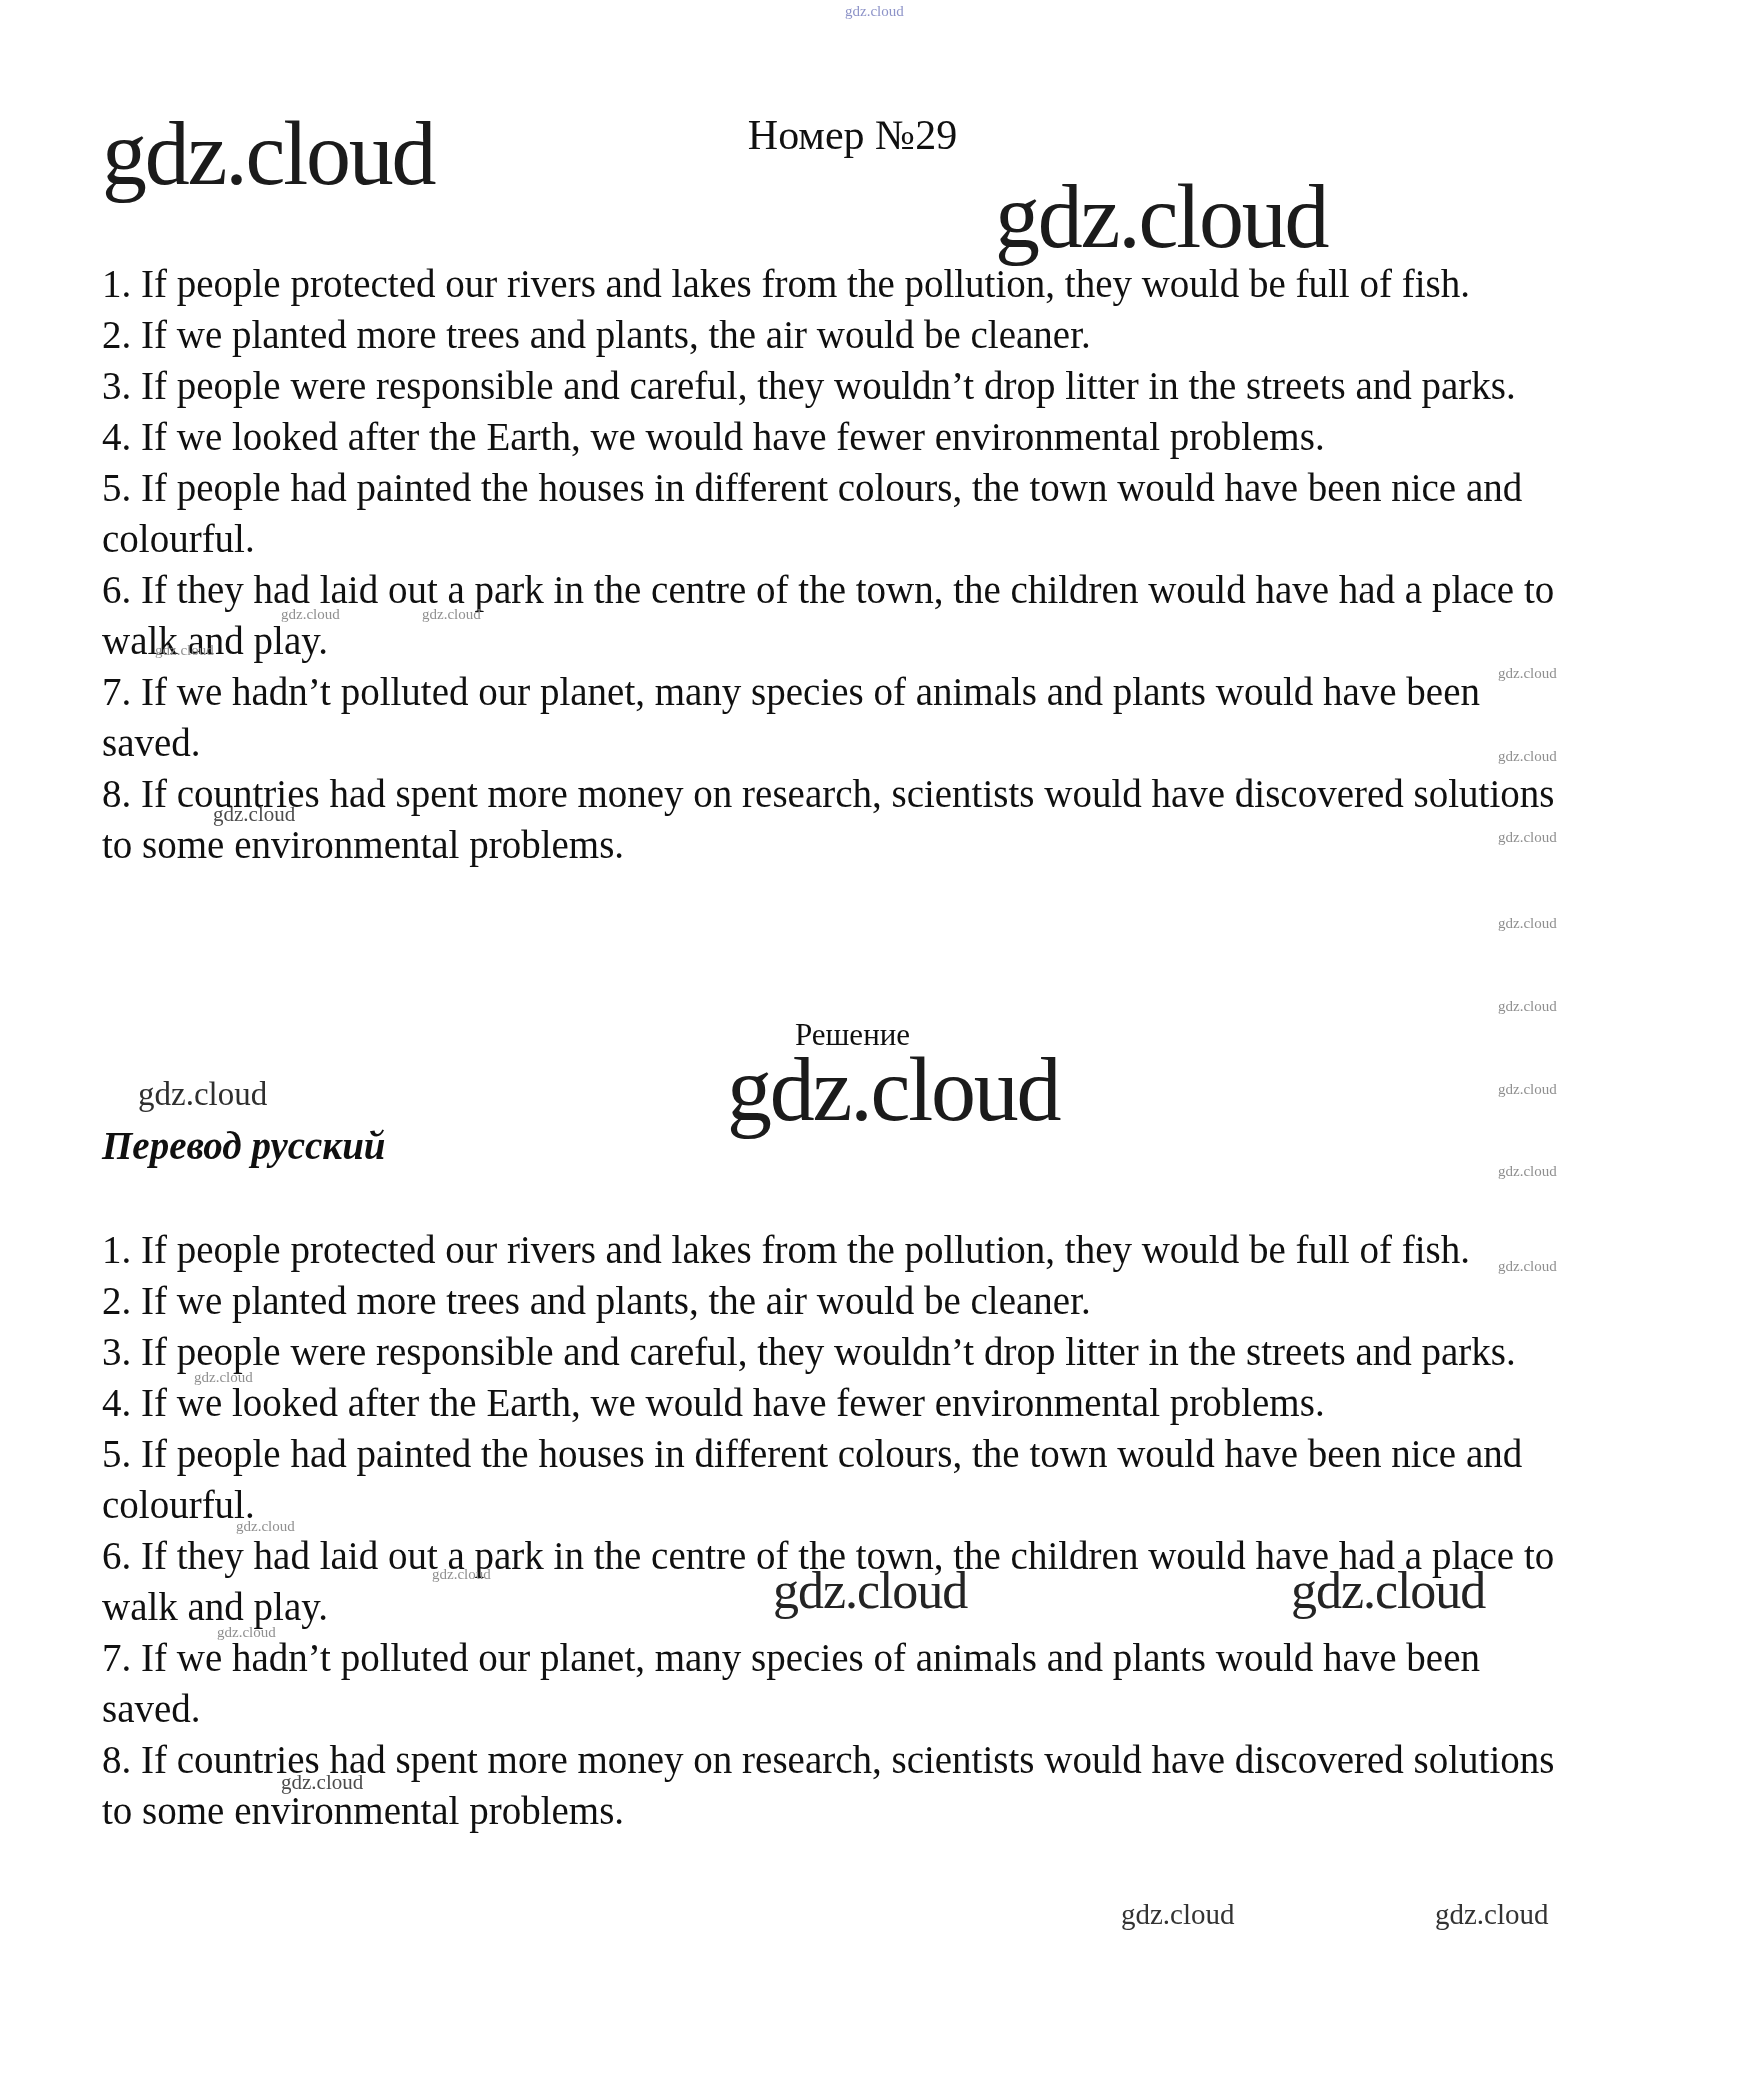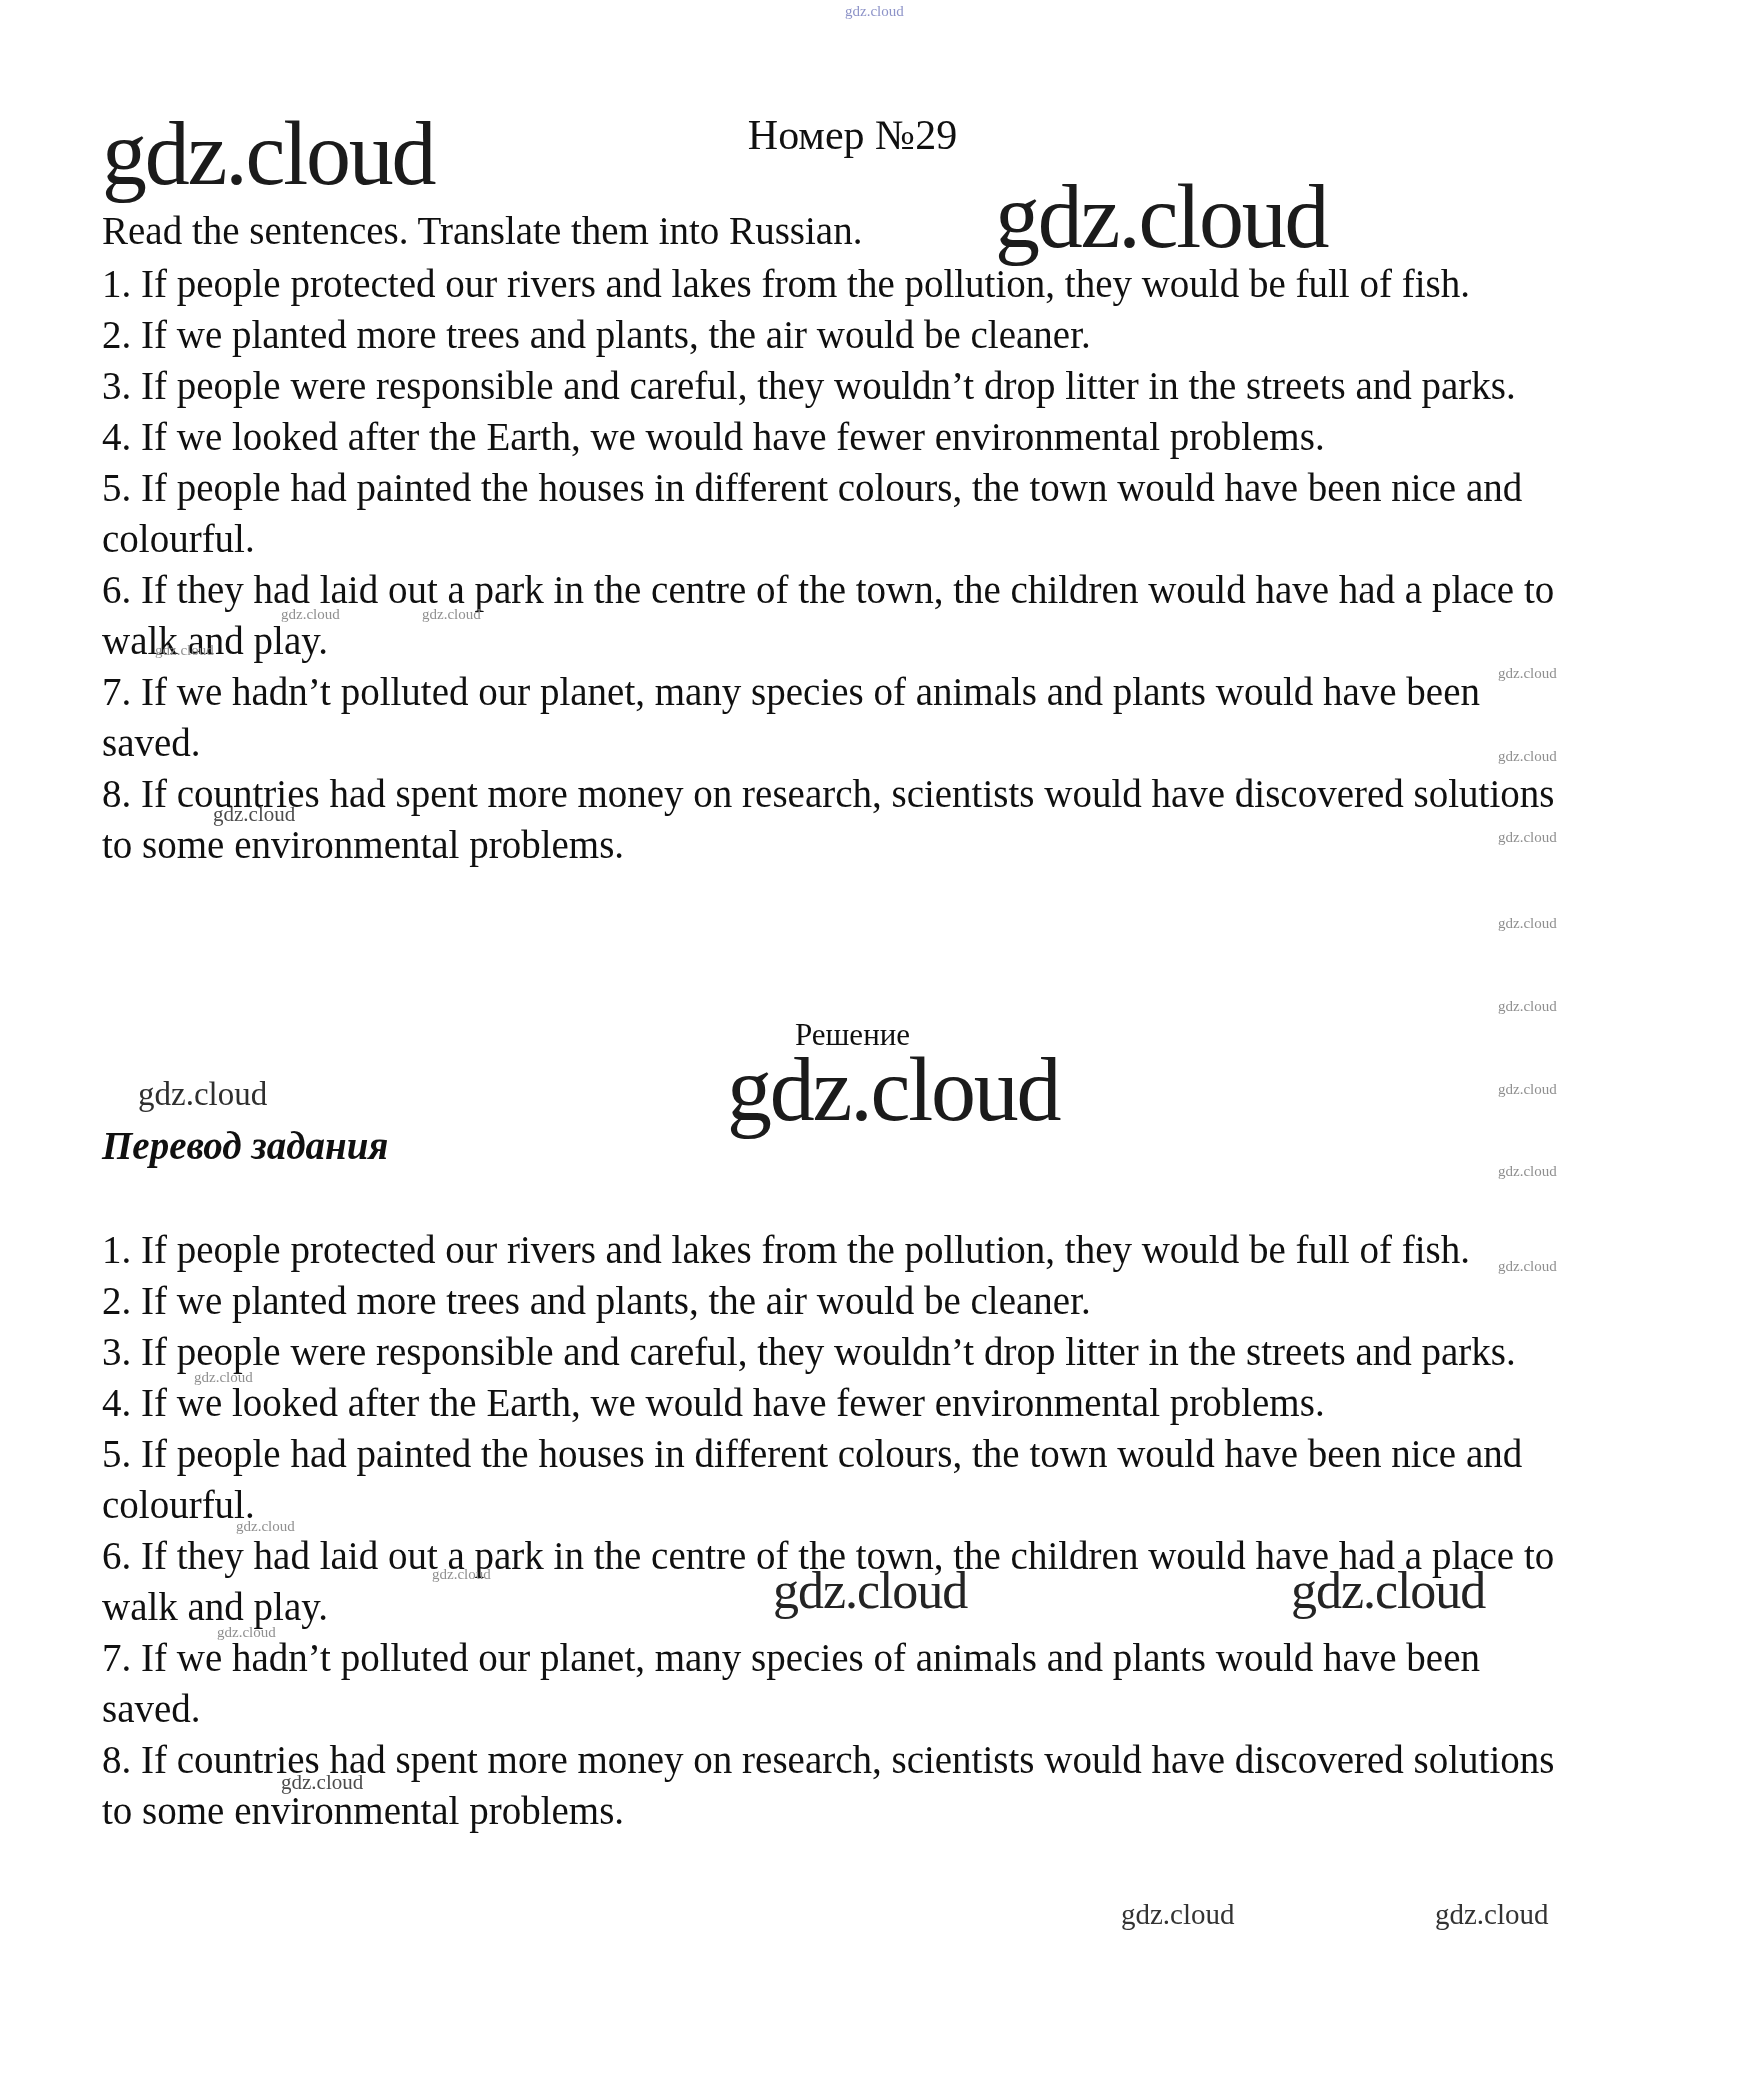--- a/index.html
+++ b/index.html
@@ -74,21 +74,20 @@
 <body>
 
 <div class="page">
 
   <span class="wm tinyblue" style="left:845px;top:3.9px">gdz.cloud</span>
 
   <div class="wm big" style="left:102px;top:109px">gdz.cloud</div>
 
   <h1 class="center-heading" id="title">Номер №29</h1>
 
-  <p class="intro intro-task">Read the sentences. Translate them into Russian.</p>
 
   <span class="wm big" style="left:995px;top:172px">gdz.cloud</span>
 
   <div class="text-block task-block">
     <p>1. If people protected our rivers and lakes from the pollution, they would be full of fish.</p>
     <p>2. If we planted more trees and plants, the air would be cleaner.</p>
     <p>3. If people were responsible and careful, they wouldn’t drop litter in the streets and parks.</p>
     <p>4. If we looked after the Earth, we would have fewer environmental problems.</p>
     <p>5. If people had painted the houses in different colours, the town would have been nice and colourful.</p>
     <p>6. If they had laid out a park in the centre of the town, the children would have had a place to walk and play.</p>
@@ -109,21 +108,21 @@
   <span class="wm tiny" style="left:1498px;top:1082px">gdz.cloud</span>
   <span class="wm tiny" style="left:1498px;top:1164px">gdz.cloud</span>
   <span class="wm tiny" style="left:1498px;top:1259px">gdz.cloud</span>
 
   <h2 class="center-heading" id="solution-heading">Решение</h2>
 
   <span class="wm big" style="left:727px;top:1045px">gdz.cloud</span>
 
   <span class="wm smallleft" style="left:138px;top:1078px">gdz.cloud</span>
 
-  <p class="subheading">Перевод задания</p>
+  <p class="subheading">Перевод русский</p>
 
 
   <div class="text-block solution-block">
     <p>1. If people protected our rivers and lakes from the pollution, they would be full of fish.</p>
     <p>2. If we planted more trees and plants, the air would be cleaner.</p>
     <p>3. If people were responsible and careful, they wouldn’t drop litter in the streets and parks.</p>
     <p>4. If we looked after the Earth, we would have fewer environmental problems.</p>
     <p>5. If people had painted the houses in different colours, the town would have been nice and colourful.</p>
     <p>6. If they had laid out a park in the centre of the town, the children would have had a place to walk and play.</p>
     <p>7. If we hadn’t polluted our planet, many species of animals and plants would have been saved.</p>

